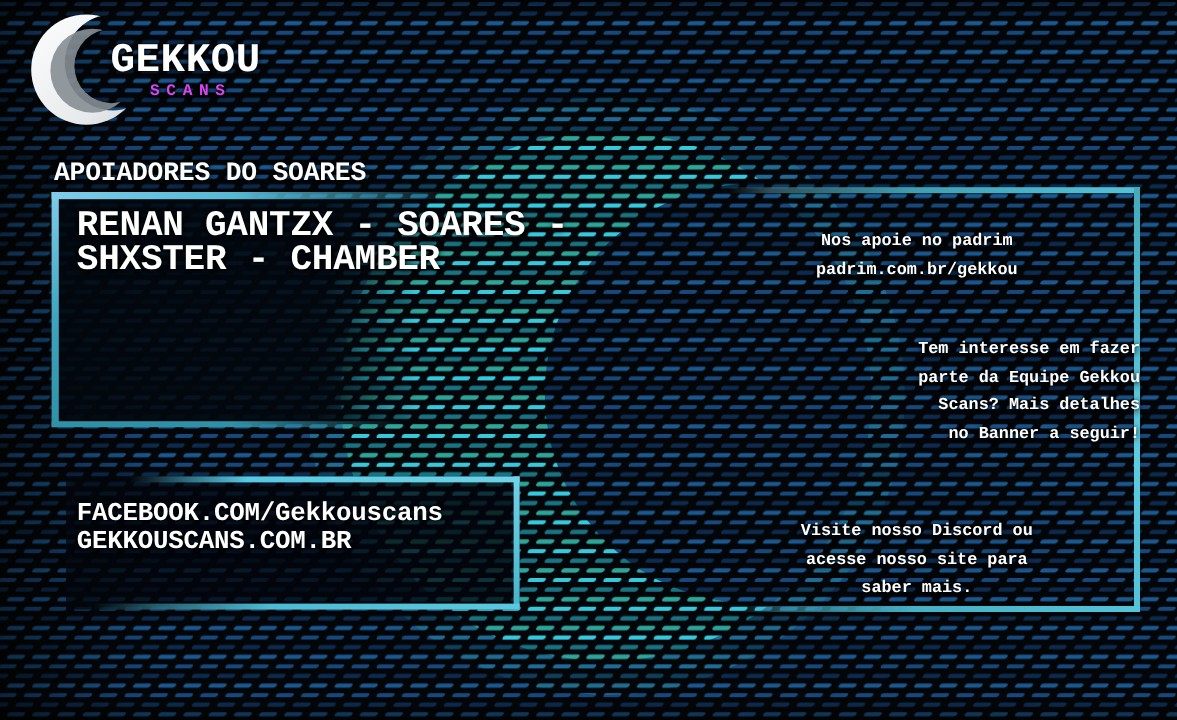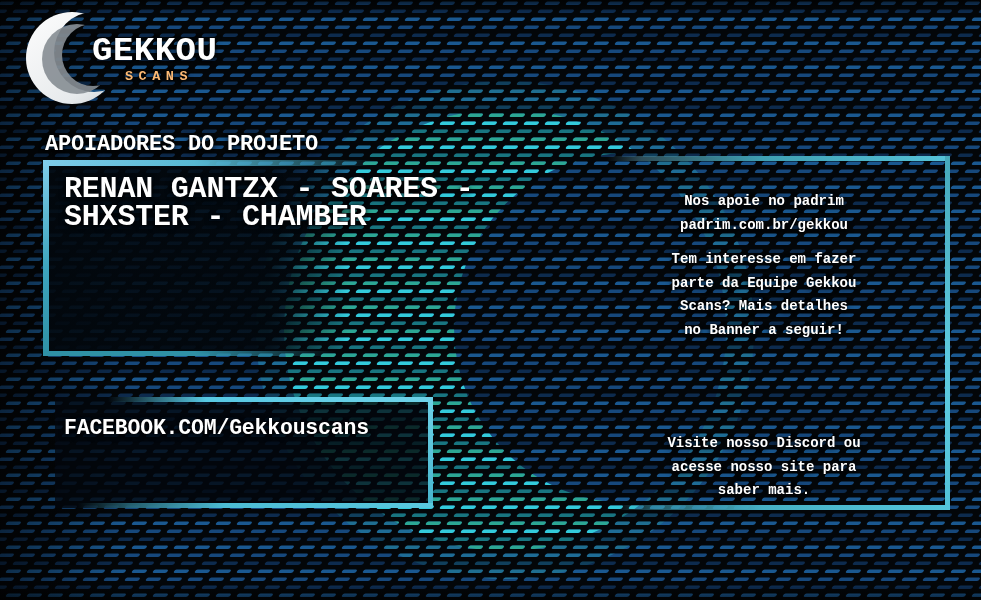--- a/index.html
+++ b/index.html
@@ -15,21 +15,21 @@
   .shade.top{left:0;top:0;width:981px;height:12px;background:linear-gradient(180deg,rgba(0,0,0,.6),rgba(0,0,0,0));}
   .shade.bottom{left:0;bottom:0;width:981px;height:14px;background:linear-gradient(0deg,rgba(0,0,0,.6),rgba(0,0,0,0));}
 
   .txt{position:absolute;font-weight:bold;text-shadow:0 2px 6px rgba(0,0,0,.9),0 0 3px rgba(0,0,0,.7);}
   .ml{white-space:pre-line;}
 
   
   #logo{position:absolute;left:24px;top:2px;width:200px;height:112px;}
   #logo svg{position:absolute;left:0;top:0;}
   .brand{left:68px;top:31px;font-size:34px;letter-spacing:.5px;line-height:36px;}
-  .brand-sub{left:101px;top:67px;font-size:13.5px;letter-spacing:5.5px;line-height:15px;font-weight:bold;color:#fdba74;}
+  .brand-sub{left:101px;top:67px;font-size:13.5px;letter-spacing:5.5px;line-height:15px;font-weight:bold;color:#d946ef;}
 
   .heading{left:45px;top:132px;font-size:22px;letter-spacing:-.2px;line-height:25px;}
 
   
   .box{position:absolute;}
   .b{position:absolute;}
 
   
   #box1{left:43px;top:160px;width:505px;height:196px;}
   #box1 .fill{left:5px;top:5px;right:0;bottom:5px;
@@ -55,21 +55,21 @@
   #box3{left:607px;top:156px;width:343px;height:354px;}
   #box3 .bt{left:0;top:0;height:5px;width:100%;
     background:linear-gradient(90deg,rgba(60,110,125,0) 0%,rgba(75,125,140,.6) 10%,#3f9fb2 45%,#56c3d9 100%);}
   #box3 .br{right:0;top:0;width:5px;height:100%;
     background:linear-gradient(180deg,#46a9bb 0%,#5ecbe0 60%,#52c2d8 100%);}
   #box3 .bb{left:0;bottom:0;height:5px;width:100%;
     background:linear-gradient(90deg,rgba(60,150,170,0) 2%,rgba(62,160,180,.55) 14%,#46b0c4 45%,#54c4da 100%);}
 
   .rp{left:578px;width:372px;text-align:center;font-size:14px;line-height:23.5px;}
   .rp.p1{top:190px;}
-  .rp.p2{top:248px;}
+  .rp.p2{top:280px;text-align:right;}
   .rp.p3{top:432px;}
 </style>
 </head>
 <body>
 
 <div id="stage">
 
   <svg id="bg" width="981" height="600" viewBox="0 0 981 600" xmlns="http://www.w3.org/2000/svg">
     <defs>
       <rect id="dash" width="14.5" height="3.4" rx="1.7"></rect>
@@ -133,39 +133,40 @@
           <circle cx="69" cy="53" r="31" fill="black"></circle>
         </mask>
       </defs>
       <rect width="140" height="112" fill="url(#silver)" mask="url(#mcres)"></rect>
       <rect width="140" height="112" fill="#878e94" opacity="0.9" mask="url(#mcres2)"></rect>
     </svg>
     <div class="txt brand">GEKKOU</div>
     <div class="txt brand-sub">SCANS</div>
   </div>
 
-  <div class="txt heading">APOIADORES DO PROJETO</div>
+  <div class="txt heading">APOIADORES DO SOARES</div>
 
   <div id="box1" class="box">
     <div class="b fill"></div>
     <div class="b bl"></div>
     <div class="b bt"></div>
     <div class="b bb"></div>
   </div>
   <div class="txt ml supporters">RENAN GANTZX - SOARES -
 SHXSTER - CHAMBER</div>
 
   <div id="box2" class="box">
     <div class="b fill"></div>
     <div class="b bt"></div>
     <div class="b br"></div>
     <div class="b bb"></div>
   </div>
   <div class="txt links">
     <div>FACEBOOK.COM/Gekkouscans</div>
+    <div>GEKKOUSCANS.COM.BR</div>
   </div>
 
   <div id="box3" class="box">
     <div class="b bt"></div>
     <div class="b br"></div>
     <div class="b bb"></div>
   </div>
   <div class="txt ml rp p1">Nos apoie no padrim
 padrim.com.br/gekkou</div>
   <div class="txt ml rp p2">Tem interesse em fazer

